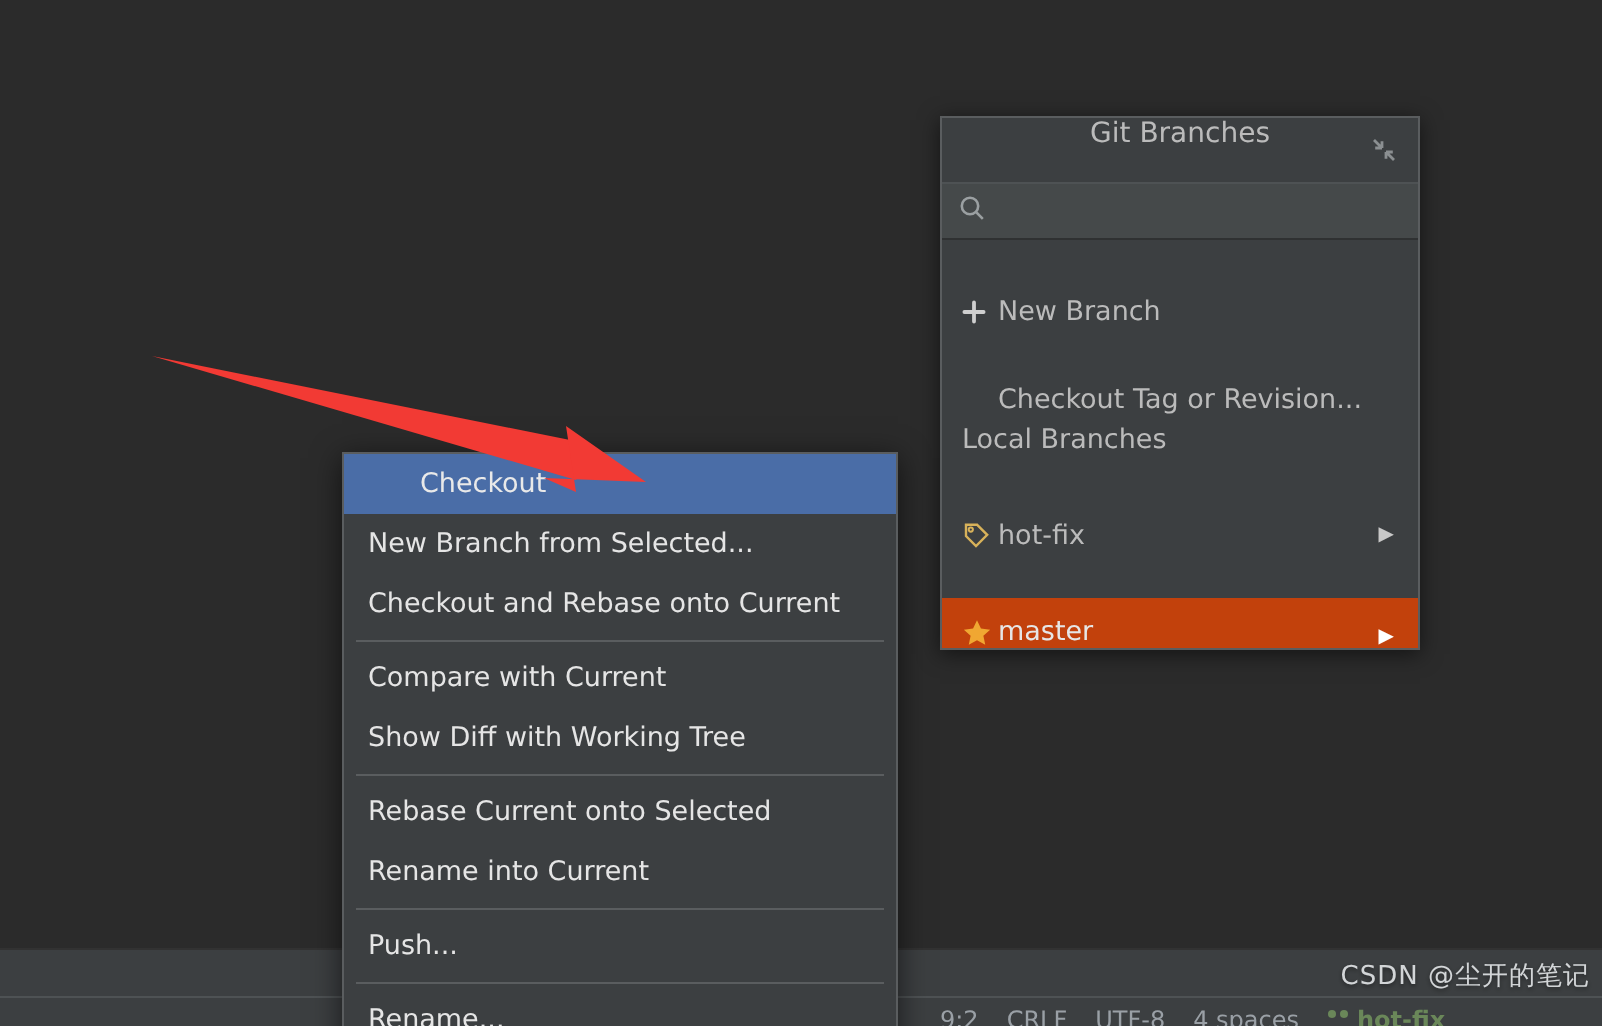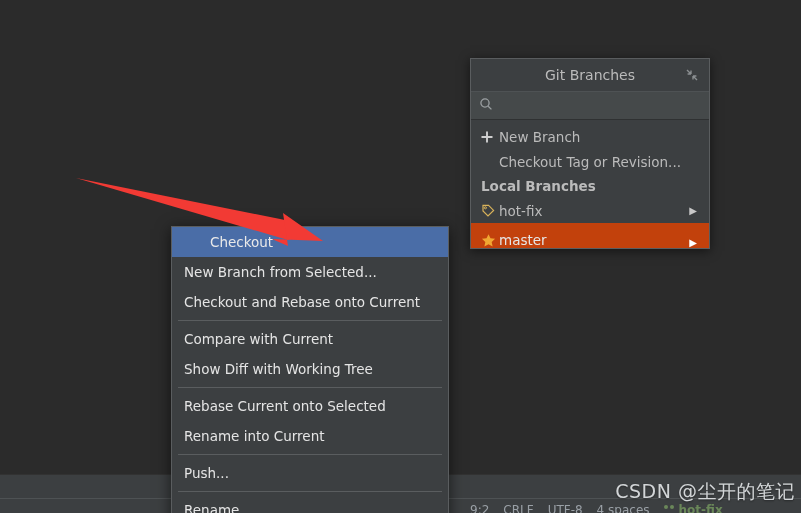--- a/index.html
+++ b/index.html
@@ -30,47 +30,47 @@
   .branch-glyph::after{width:4px;height:4px;left:6px;top:0;}
 
   
   #git-branches-popup{
     position:absolute;left:470px;top:58px;width:240px;
     background:#3c3f41;border:1px solid #5a5d5f;
     box-shadow:0 2px 10px rgba(0,0,0,.55);
     box-sizing:border-box;
   }
   #gb-header{
-    height:32px;display:flex;align-items:center;justify-content:center;
+    height:32px;display:flex;align-items:flex-start;justify-content:center;
     position:relative;background:#3c3f41;border-bottom:1px solid #4e5254;
   }
   #gb-header .gb-title{font-size:14px;color:#bbbbbb;}
   #gb-collapse{position:absolute;right:8px;top:50%;transform:translateY(-50%);
     width:18px;height:18px;display:flex;align-items:center;justify-content:center;cursor:pointer;}
   #gb-search-row{
     height:28px;background:#45494a;border-bottom:1px solid #2f3132;
     display:flex;align-items:center;padding:0 8px;box-sizing:border-box;
   }
   #gb-search-input{
     flex:1;background:transparent;border:none;outline:none;
     color:#bbbbbb;font-size:13px;font-family:inherit;padding-left:6px;
   }
   #gb-search-input::placeholder{color:#6f7476;}
   .gb-list{padding:4px 0 0 0;background:#3c3f41;}
   .gb-item{
     height:25px;display:flex;align-items:center;padding:0 10px;
-    font-size:13.5px;color:#bbbbbb;box-sizing:border-box;cursor:default;position:relative;
+    font-size:13.5px;color:#bbbbbb;box-sizing:border-box;cursor:default;position:relative;margin-top:19px;
   }
   .gb-item .gb-icon{width:18px;display:flex;align-items:center;justify-content:flex-start;flex:0 0 18px;}
   .gb-item .gb-label{flex:1;white-space:nowrap;overflow:hidden;}
   .gb-item.indent .gb-label{padding-left:18px;}
   .gb-item.selected{background:#c2410c;color:#e6e6e6;align-items:flex-end;}
   .gb-section{
-    height:24px;display:flex;align-items:center;padding:0 10px;
-    font-size:13.5px;color:#bbbbbb;font-weight:bold;
+    height:24px;display:flex;align-items:flex-start;padding:0 10px;
+    font-size:13.5px;color:#bbbbbb;font-weight:normal;
   }
   .gb-arrow{margin-left:auto;color:#c8c8c8;font-size:10px;line-height:1;padding-right:2px;}
   .gb-item.selected .gb-arrow{color:#ffffff;}
 
   
   #context-menu{
     position:absolute;left:171px;top:226px;width:278px;
     background:#3c3f41;border:1px solid #5a5d5f;
     box-shadow:0 3px 14px rgba(0,0,0,.6);
     box-sizing:border-box;
@@ -82,21 +82,21 @@
   }
   .cm-item.selected{background:#4a6da7;color:#e9e9e9;padding-left:38px;}
   .cm-sep{height:1px;background:#5a5d5f;margin:3px 6px;}
 
   
   #annotation-arrow{position:absolute;left:0;top:0;width:801px;height:513px;pointer-events:none;}
 
   
   #watermark{
     position:absolute;right:6px;top:479px;
-    font-size:19px;color:#dfe2e4;opacity:.92;
+    font-size:13px;color:#dfe2e4;opacity:.92;
     white-space:nowrap;letter-spacing:.5px;
     text-shadow:0 1px 2px rgba(0,0,0,.45);
   }
 </style>
 </head>
 <body>
 
 <div id="ide-background">
   <div id="editor-area"></div>
   <div id="lower-tool-panel"></div>

